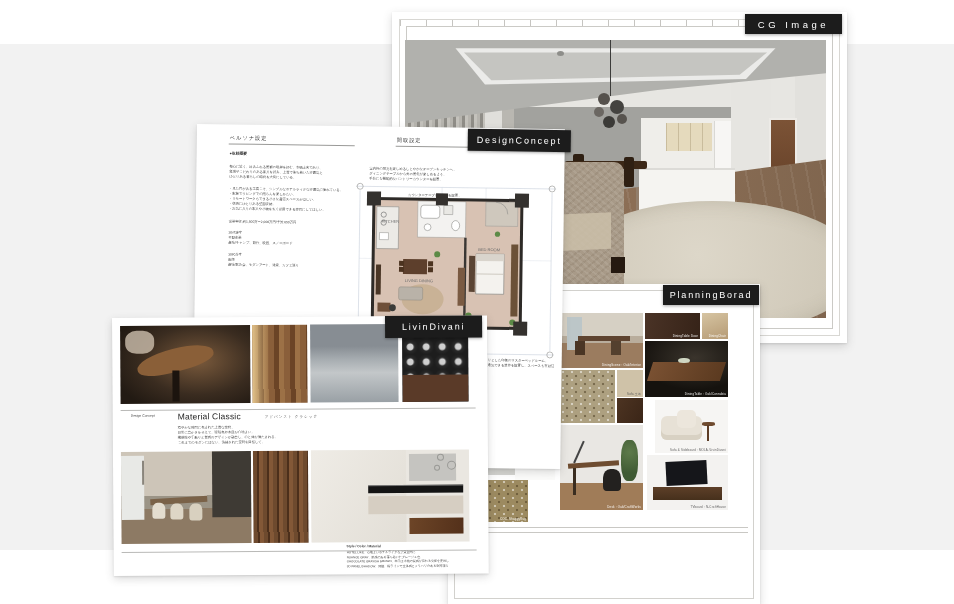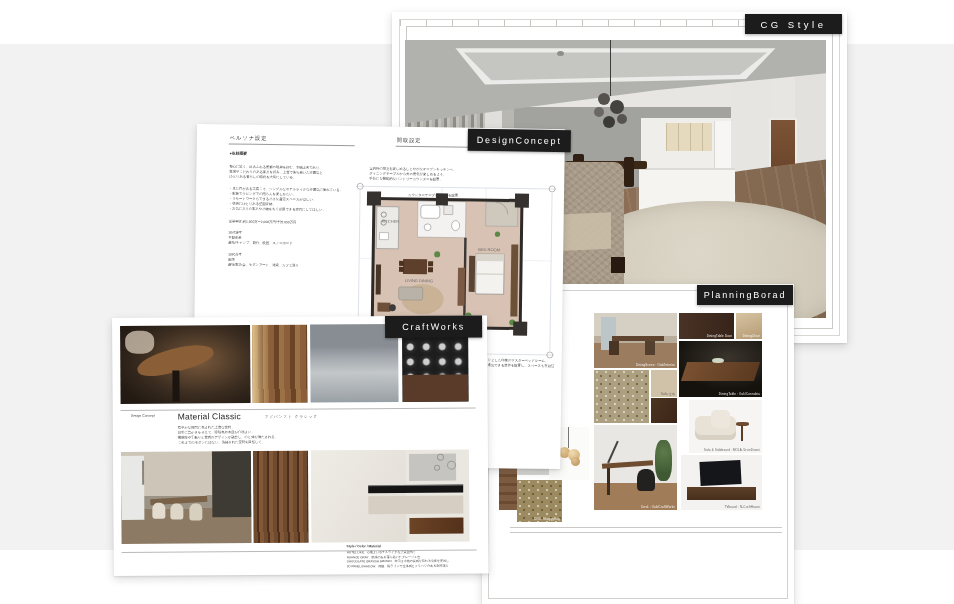--- a/index.html
+++ b/index.html
@@ -57,21 +57,21 @@
   .cg-sofa-back{left:10%;top:33%;width:26%;height:20%;border-radius:6px;background:#a09384;
       background-image:repeating-linear-gradient(45deg,rgba(255,255,255,.06) 0 2px,transparent 2px 4px);}
   .cg-pillow{position:absolute;border-radius:5px;}
   .cg-sofa-seat{left:-2%;top:44%;width:54%;height:58%;border-radius:10px;background:#a89a88;
       background-image:repeating-linear-gradient(40deg,rgba(255,255,255,.08) 0 2px,transparent 2px 5px),
                        repeating-linear-gradient(-40deg,rgba(60,40,20,.08) 0 2px,transparent 2px 6px);}
   .cg-throw{left:5%;top:62%;width:44%;height:16%;background:#cbbfa9;opacity:.85;
       clip-path:polygon(0 18%,100% 0,100% 82%,0 100%);}
   .cg-foot{position:absolute;background:#251910;}
   
-  .pb-sheet{left:482px;top:284px;width:312px;height:321px;}
+  .pb-sheet{left:448px;top:284px;width:312px;height:321px;}
   .pb-frame{position:absolute;inset:6px;border:1px solid #d2d1cd;}
   .pb-line{position:absolute;left:28px;width:272px;height:1px;background:#c9c8c4;}
   .pbi{position:absolute;overflow:hidden;}
   .cap{position:absolute;right:2px;bottom:1px;font-size:2.9px;letter-spacing:.2px;color:#fff;opacity:.95;}
   .cap.dark{color:#555;}
   .lab{position:absolute;left:2px;top:2px;font-size:2.9px;color:#666;}
   .speckle{background-image:radial-gradient(circle at 3px 2px,rgba(255,255,255,.5) 1px,transparent 1.6px),
            radial-gradient(circle at 7px 6px,rgba(60,45,20,.45) 1px,transparent 1.6px);background-size:9px 8px;}
   
   .dc-sheet{left:197px;top:124px;width:368px;height:340px;transform:rotate(0.8deg);transform-origin:0 0;}
@@ -135,21 +135,21 @@
         <div class="abs cg-pillow" style="left:11%;top:35%;width:34px;height:26px;background:#8f8b84;"></div>
         <div class="abs cg-pillow" style="left:17%;top:37%;width:34px;height:26px;background:#a59d90;
              background-image:repeating-linear-gradient(90deg,rgba(255,255,255,.25) 0 2px,transparent 2px 5px);"></div>
         <div class="abs cg-sofa-seat"></div>
         <div class="abs cg-throw"></div>
         <div class="abs cg-foot" style="left:13%;top:95%;width:22px;height:9px;"></div>
         <div class="abs cg-foot" style="left:40%;top:90%;width:26px;height:12px;"></div>
         <div class="abs cg-foot" style="left:49%;top:78%;width:14px;height:16px;"></div>
       </div>
     </div>
-    <div class="tag wide" style="left:353px;top:2px;width:97px;height:20px;">CG Style</div>
+    <div class="tag wide" style="left:353px;top:2px;width:97px;height:20px;">CG Image</div>
   </section>
 
   <section class="sheet pb-sheet">
     <div class="pb-frame"></div>
 
     <div class="pbi" style="left:112px;top:29px;width:83px;height:55px;background:linear-gradient(#d6d0c4 0 42%,#b9ad9c 42% 55%,#9b7c5f 55% 100%);">
       <div class="abs" style="left:8%;top:8%;width:18%;height:60%;background:#bcc6c8;"></div>
       <div class="abs" style="left:22%;top:42%;width:62%;height:9%;background:#5f4430;"></div>
       <div class="abs" style="left:18%;top:50%;width:12%;height:26%;background:#4a3late;background:#4a3524;"></div>
       <div class="abs" style="left:62%;top:50%;width:12%;height:26%;background:#54402e;"></div>
@@ -376,15 +376,15 @@
       <div class="abs" style="left:62%;top:74%;width:34%;height:17%;background:linear-gradient(100deg,#6d4527,#53301a);"></div>
     </div>
 
     <div class="sd-rule" style="left:8px;top:234px;width:355px;"></div>
     <div class="t" style="left:233px;top:228px;width:132px;font-weight:bold;">Style / Color / Material</div>
     <div class="t" style="left:233px;top:234px;width:132px;font-size:3px;">HOTEL LIKE、心地よいホテルライクな上質空間に
 NUANCE GRAY、艶感のある落ち着いたグレージュ色
 CHOCOLATE GRAYISH BROWN、木目は本物の質感が伝わる突板を使用し
 3D PANEL/SHADOW、間接、縦ラインで立体感とメリハリのある空間演出</div>
 
-    <div class="tag" style="left:273px;top:0;width:97px;height:22px;">CraftWorks</div>
+    <div class="tag" style="left:273px;top:0;width:97px;height:22px;">LivinDivani</div>
   </section>
 </div>
 
 </body></html>

